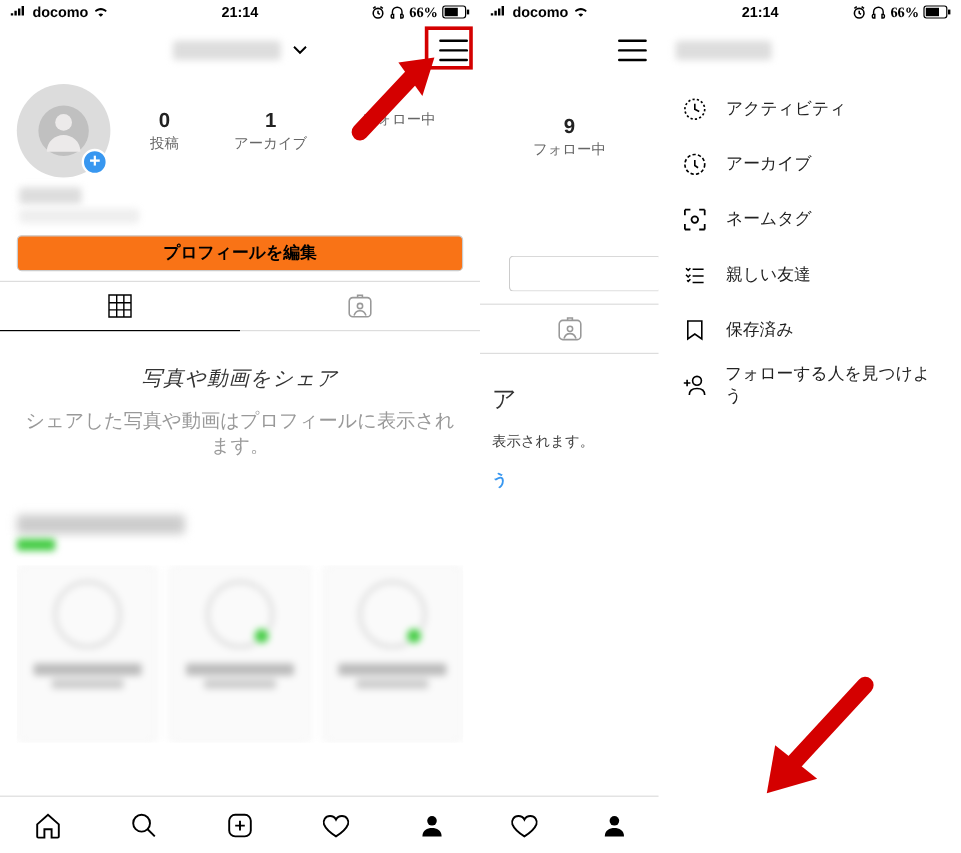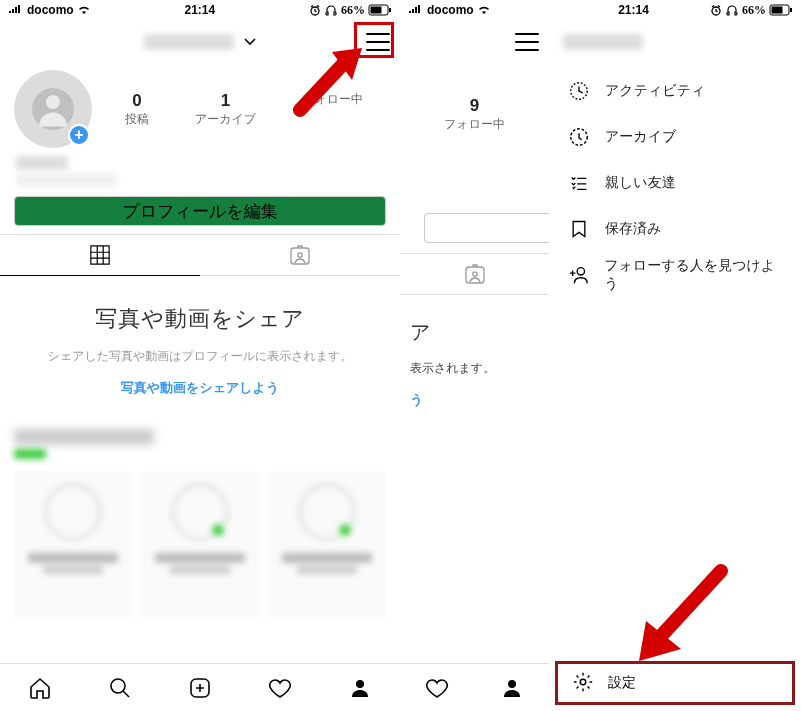--- a/index.html
+++ b/index.html
@@ -26,31 +26,31 @@
 .avatar-inner { width: 42px; height: 42px; border-radius: 50%; background: #c0c0c0; display:flex; align-items:center; justify-content:center; }
 .avatar-inner svg { width: 42px; height:42px; }
 .add-badge { position: absolute; bottom: 2px; right: 2px; width: 22px; height: 22px; border-radius: 50%; background: #3897f0; border: 2px solid #fff; display:flex; align-items:center; justify-content:center; color:#fff; font-size:16px; font-weight:700; line-height:1; }
 .stats { flex: 1; display: flex; justify-content: space-around; }
 .stat { text-align: center; font-size: 12px; color: #666; }
 .stat-num { font-size: 17px; font-weight: 600; color: #222; display:block; }
 
 .name-blur { width: 52px; height: 14px; background: #ddd; filter: blur(3px); border-radius: 3px; margin: 4px 0 0 16px; }
 .bio-blur { width: 100px; height: 12px; background: #eee; filter: blur(3px); border-radius: 3px; margin: 4px 0 10px 16px; }
 
-.edit-btn { margin: 8px 14px; height: 30px; border: 1px solid #ccc; border-radius: 4px; background: #15803d; display:flex; align-items:center; justify-content:center; font-size:17px; font-weight:400; }
+.edit-btn { margin: 8px 14px; height: 30px; border: 1px solid #ccc; border-radius: 4px; background: #f97316; display:flex; align-items:center; justify-content:center; font-size:14px; font-weight:700; }
 
 .tabs { display:flex; height: 42px; border-top: 1px solid #ddd; }
 .tab { flex:1; display:flex; align-items:center; justify-content:center; border-bottom:1px solid #ddd; }
 .tab.active { border-bottom: 1.5px solid #000; }
 .grid-icon { width:22px; height:22px; }
 .tag-icon { width:24px; height:24px; }
 
 .empty-state { text-align:center; padding: 28px 14px 22px; }
-.empty-title { font-size: 22px; color:#333; font-weight:300; letter-spacing:1px; margin-bottom:14px; }
-.empty-sub { font-size: 12px; color:#999; margin-bottom:14px; }
+.empty-title { font-size: 17px; color:#333; font-weight:300; letter-spacing:1px; margin-bottom:14px;font-style:italic; }
+.empty-sub { font-size: 16px; color:#999; margin-bottom:14px; }
 .empty-link { font-size: 13px; color:#3897f0; font-weight:600; }
 
 .bottom-bar { position:absolute; bottom:0; left:0; right:0; height:48px; border-top:1px solid #ddd; display:flex; align-items:center; justify-content:space-around; background:#fff; }
 .bottom-bar .bicon { width:26px; height:26px; display:flex; align-items:center; justify-content:center; }
 
 
 .right-header { height:44px; display:flex; align-items:center; padding:0 14px; gap:10px; border-bottom:0; }
 .menu-list { padding: 4px 0; }
 .menu-item { height: 46px; display:flex; align-items:center; gap:14px; padding: 0 18px; font-size:14px; color:#222; }
 .menu-item .micon { width:24px; height:24px; display:flex; align-items:center; justify-content:center; }
@@ -148,21 +148,20 @@
           <rect x="3" y="5" width="18" height="16" rx="3" fill="none" stroke="#999" stroke-width="1.3"></rect>
           <circle cx="12" cy="12" r="2.2" fill="none" stroke="#999" stroke-width="1.3"></circle>
           <path d="M7 20c1-3 3-4 5-4s4 1 5 4M10 5V3h4v2" fill="none" stroke="#999" stroke-width="1.3"></path>
         </svg>
     </div>
   </div>
 
   <div class="empty-state">
     <div class="empty-title">写真や動画をシェア</div>
     <div class="empty-sub">シェアした写真や動画はプロフィールに表示されます。</div>
-    <div class="empty-link">写真や動画をシェアしよう</div>
   </div>
 
   <div class="suggest-area">
     <div class="sugg-title-blur"></div>
     <div class="sugg-sub-blur"></div>
     <div class="cards">
       <div class="card">
           <div class="c-av"></div>
           <div class="c-line"></div>
           <div class="c-line2"></div>
@@ -318,20 +317,29 @@
           <svg viewBox="0 0 24 24" width="22" height="22">
             <circle cx="12" cy="12" r="9" fill="none" stroke="#000" stroke-width="1.5" stroke-dasharray="3 2"></circle>
             <path d="M12 8v5l3 2" stroke="#000" stroke-width="1.5" fill="none"></path>
           </svg>
         </div>
       <span>アーカイブ</span>
     </div>
     <div class="menu-item">
       <div class="micon">
           <svg viewBox="0 0 24 24" width="22" height="22">
+            <path d="M3 3h5M3 3v5M21 3h-5M21 3v5M3 21h5M3 21v-5M21 21h-5M21 21v-5" stroke="#000" stroke-width="1.6" fill="none"></path>
+            <circle cx="12" cy="12" r="3" fill="none" stroke="#000" stroke-width="1.6"></circle>
+          </svg>
+        </div>
+      <span>ネームタグ</span>
+    </div>
+    <div class="menu-item">
+      <div class="micon">
+          <svg viewBox="0 0 24 24" width="22" height="22">
             <path d="M4 6l2 2 2-2M4 12l2 2 2-2M10 7h10M10 13h10M10 19h10" stroke="#000" stroke-width="1.4" fill="none"></path>
             <path d="M5 17l1 1 2-2" stroke="#000" stroke-width="1.4" fill="none"></path>
           </svg>
         </div>
       <span>親しい友達</span>
     </div>
     <div class="menu-item">
       <div class="micon">
           <svg viewBox="0 0 24 24" width="20" height="22">
             <path d="M5 3h14v18l-7-5-7 5z" fill="none" stroke="#000" stroke-width="1.6"></path>
@@ -343,25 +351,18 @@
       <div class="micon">
           <svg viewBox="0 0 24 24" width="22" height="22">
             <circle cx="14" cy="8" r="4" fill="none" stroke="#000" stroke-width="1.5"></circle>
             <path d="M7 21c0-4 3-6 7-6s7 2 7 6M2 10h6M5 7v6" stroke="#000" stroke-width="1.5" fill="none"></path>
           </svg>
         </div>
       <span>フォローする人を見つけよう</span>
     </div>
   </div>
 
-  <div class="settings-row">
-    <div class="micon"><svg viewBox="0 0 24 24" width="22" height="22">
-          <circle cx="12" cy="12" r="3" fill="none" stroke="#000" stroke-width="1.6"></circle>
-          <path d="M12 2v3M12 19v3M2 12h3M19 12h3M5 5l2 2M17 17l2 2M19 5l-2 2M7 17l-2 2" stroke="#000" stroke-width="1.6"></path>
-        </svg></div>
-    <span>設定</span>
-  </div>
 
   <svg class="arrow" style="bottom:40px; right:70px;" width="110" height="110">
     <path d="M100 10 L40 75" stroke="#d40000" stroke-width="14" stroke-linecap="round"></path>
     <path d="M25 60 L18 100 L60 88 Z" fill="#d40000"></path>
   </svg>
 </div>
 
 </body></html>

